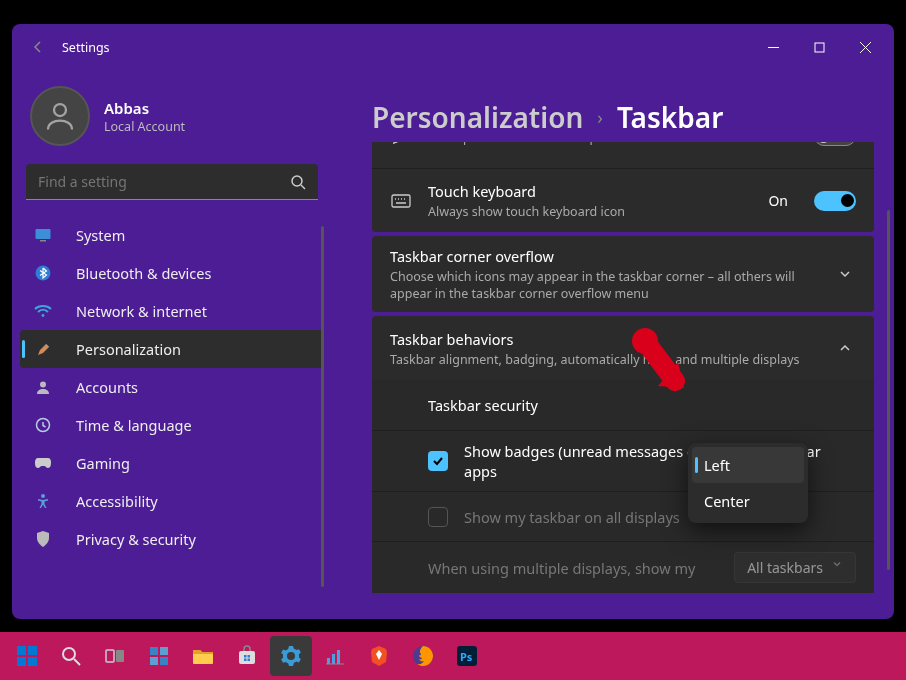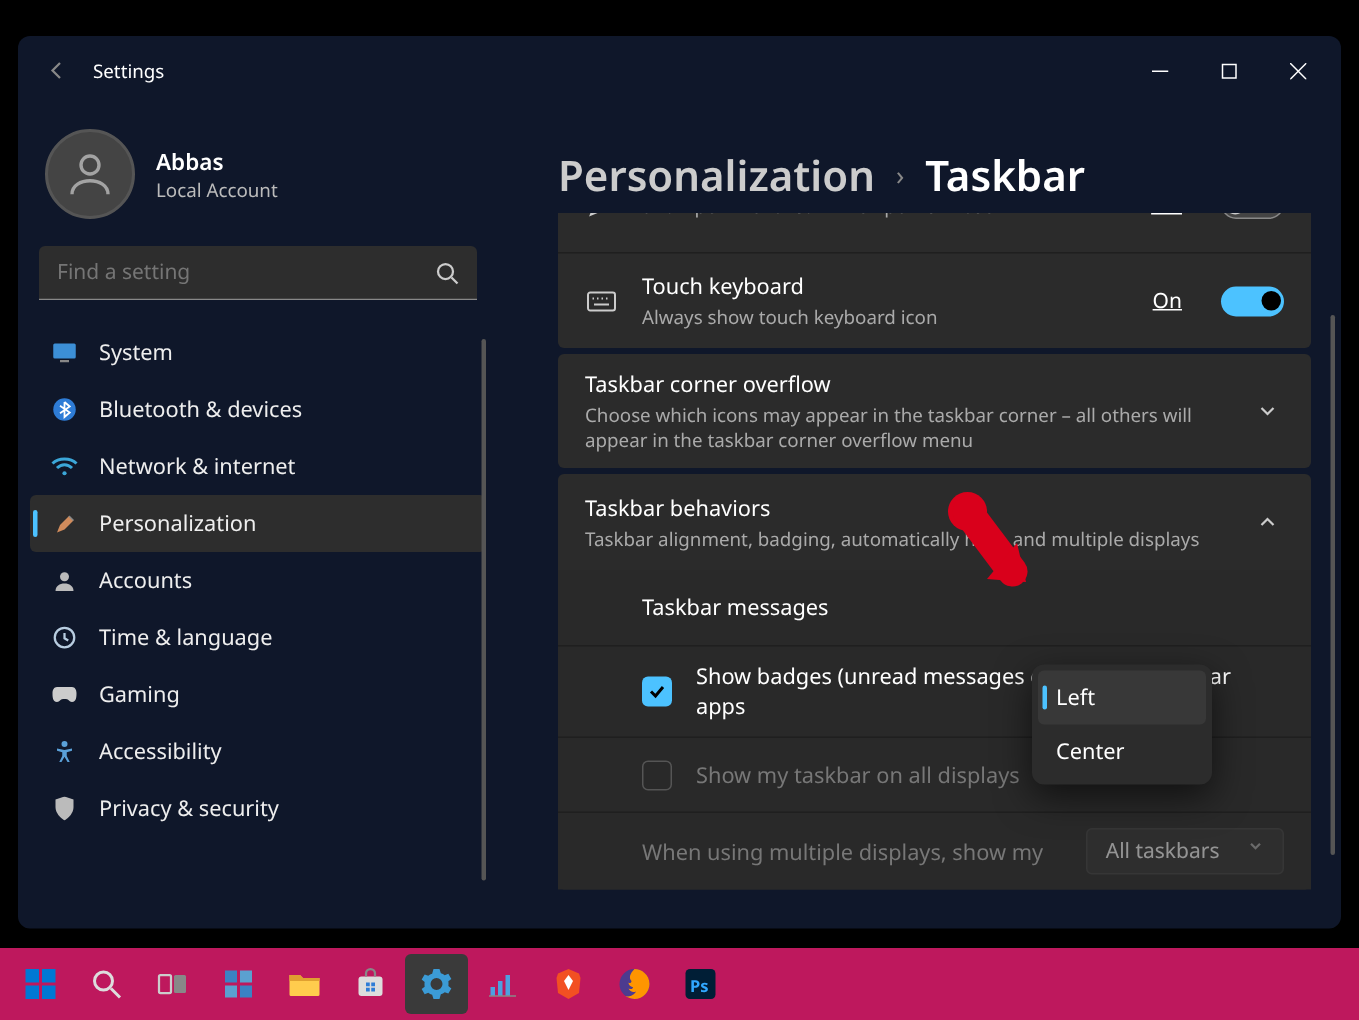--- a/index.html
+++ b/index.html
@@ -1,19 +1,19 @@
 <!DOCTYPE html>
 <html><head>
 <meta charset="utf-8">
 <style>
   * { box-sizing: border-box; margin: 0; padding: 0; font-family: "Segoe UI", system-ui, sans-serif; }
   body { background: #000; width: 906px; height: 680px; overflow: hidden; position: relative; }
   .window {
     position: absolute; left: 12px; top: 24px; width: 882px; height: 595px;
-    background: #0f172a; border-radius: 8px; overflow: hidden; color: #fff;
+    background: #4c1d95; border-radius: 8px; overflow: hidden; color: #fff;
     display: flex; flex-direction: column;
   }
   .titlebar { height: 46px; display: flex; align-items: center; padding: 0 6px; }
   .back-btn { width: 40px; height: 40px; display:flex;align-items:center;justify-content:center; color:#888; border-radius:4px;}
   .title { font-size: 12.5px; margin-left:4px; color:#fff; }
   .caption-buttons { margin-left: auto; display:flex; }
   .cap-btn { width:46px; height:32px; display:flex;align-items:center;justify-content:center; color:#fff; }
   .body { flex:1; display:flex; overflow:hidden; }
   .sidebar { width: 320px; padding: 0 8px 8px 8px; display:flex; flex-direction:column; }
   .profile { display:flex; align-items:center; gap:14px; padding: 16px 6px 18px 10px; }
@@ -22,21 +22,21 @@
   .profile-name { font-weight:600; font-size:15px; }
   .profile-sub { font-size:12.5px; color:#bbb; }
   .search { position:relative; margin: 0 6px 10px 6px; }
   .search input {
     width:100%; height:36px; background:#2d2d2d; border:none; border-bottom:1.5px solid #888;
     border-radius:4px 4px 0 0; color:#ccc; padding:0 40px 0 12px; font-size:14px; outline:none;
   }
   .search .search-icon{ position:absolute; right:12px; top:9px; color:#ccc;}
   .nav { flex:1; overflow:hidden; padding-top:6px; position:relative;}
   .nav-scroll{ position:absolute; right:0; top:0; bottom:0; width:3px; background:#555; border-radius:2px; height:90%; top:4%;}
-  .nav-item { display:flex; align-items:center; gap:14px; height:38px; padding:0 10px 0 14px; border-radius:4px; position:relative; font-size:14.5px; color:#eee;}
+  .nav-item { display:flex; align-items:center; gap:24px; height:38px; padding:0 10px 0 14px; border-radius:4px; position:relative; font-size:14.5px; color:#eee;}
   .nav-item.active{background:#2d2d2d}
   .nav-item.active::before{content:"";position:absolute;left:2px;top:10px;bottom:10px;width:3px;background:#4cc2ff;border-radius:2px;}
   .nav-icon{width:18px;display:flex;align-items:center;justify-content:center;font-size:15px;}
   .content { flex:1; padding: 0 20px 0 40px; overflow:hidden; position:relative;}
   .breadcrumb { display:flex; align-items:center; gap:14px; padding:28px 0 6px 0;}
   .breadcrumb .crumb { font-size:28px; font-weight:600; color:#ccc; }
   .breadcrumb .crumb.current { color:#fff; }
   .breadcrumb .chevron { color:#888; font-size:18px; }
   .panels { padding-top:6px; height:480px; overflow:hidden;}
   .panel { background:#2b2b2b; border-radius:4px; margin-bottom:4px; }
@@ -46,29 +46,29 @@
   .row-icon{width:22px;display:flex;align-items:center;justify-content:center;color:#ddd;}
   .row-text { flex:1; }
   .row-title { font-size:14.5px; color:#fff; }
   .row-sub { font-size:12.5px; color:#aaa; margin-top:2px;}
   .toggle { width:42px; height:20px; border-radius:10px; position:relative; }
   .toggle.off{ background:#444; border:1px solid #888;}
   .toggle.off .knob{ left:2px; background:#ccc;}
   .toggle.on{ background:#4cc2ff;}
   .toggle.on .knob{ right:2px; background:#000;}
   .knob{ width:13px;height:13px;border-radius:50%; position:absolute; top:3px;}
-  .toggle-label{font-size:14px;color:#fff;margin-right:10px;text-decoration:underline;}
+  .toggle-label{font-size:14px;color:#fff;margin-right:10px;}
   .expand-btn{width:22px;display:flex;align-items:center;justify-content:center;color:#ccc;}
   .checkbox{width:20px;height:20px;border-radius:4px;display:flex;align-items:center;justify-content:center;flex-shrink:0;}
   .checkbox.checked{background:#4cc2ff;}
   .checkbox.unchecked{border:1.5px solid #888;}
   .checkbox.disabled{border:1.5px solid #555;}
   .check-label{font-size:14.5px;color:#fff;}
   .check-label.disabled{color:#777;}
-  .dropdown-trigger{display:flex;align-items:flex-start;gap:18px;background:#343434;border:1px solid #444;border-radius:4px;padding:5px 12px;font-size:14px;opacity:.5}
+  .dropdown-trigger{display:flex;align-items:flex-start;gap:8px;background:#343434;border:1px solid #444;border-radius:4px;padding:5px 12px;font-size:14px;opacity:.5}
   .dropdown-menu{
     position:absolute; background:#2c2c2c; border-radius:8px; box-shadow:0 8px 24px rgba(0,0,0,.6);
     padding:4px; min-width:120px; z-index:100;
   }
   .dropdown-item{padding:8px 14px 8px 12px; border-radius:4px; font-size:14.5px; position:relative;}
   .dropdown-item.selected{background:#383838;}
   .dropdown-item.selected::before{content:"";position:absolute;left:3px;top:10px;bottom:10px;width:3px;background:#4cc2ff;border-radius:2px;}
   .arrow-annotation{position:absolute;z-index:200;pointer-events:none;}
   .content-scroll{position:absolute;right:4px;top:140px;width:3px;height:360px;background:#555;border-radius:2px;}
   
@@ -282,21 +282,21 @@
               <div class="row-title">Taskbar behaviors</div>
               <div class="row-sub">Taskbar alignment, badging, automatically hide, and multiple displays</div>
             </div>
             <span class="expand-btn">
                 <svg width="14" height="14" viewBox="0 0 14 14" fill="none" stroke="currentColor" stroke-width="1.5">
                   <path d="M3 9l4-4 4 4"></path>
                 </svg>
               </span>
           </div>
           <div class="row inner first" style="min-height:50px">
-            <div class="check-label">Taskbar messages</div>
+            <div class="check-label">Taskbar security</div>
           </div>
           <div class="row inner" style="min-height:50px">
             <div class="checkbox checked">
               <svg width="14" height="14" viewBox="0 0 14 14" fill="none" stroke="#000" stroke-width="2">
                   <path d="M3 7l3 3 5-6"></path>
                 </svg>
             </div>
             <div class="check-label">Show badges (unread messages counter) on taskbar apps</div>
           </div>
           <div class="row inner" style="min-height:50px">

